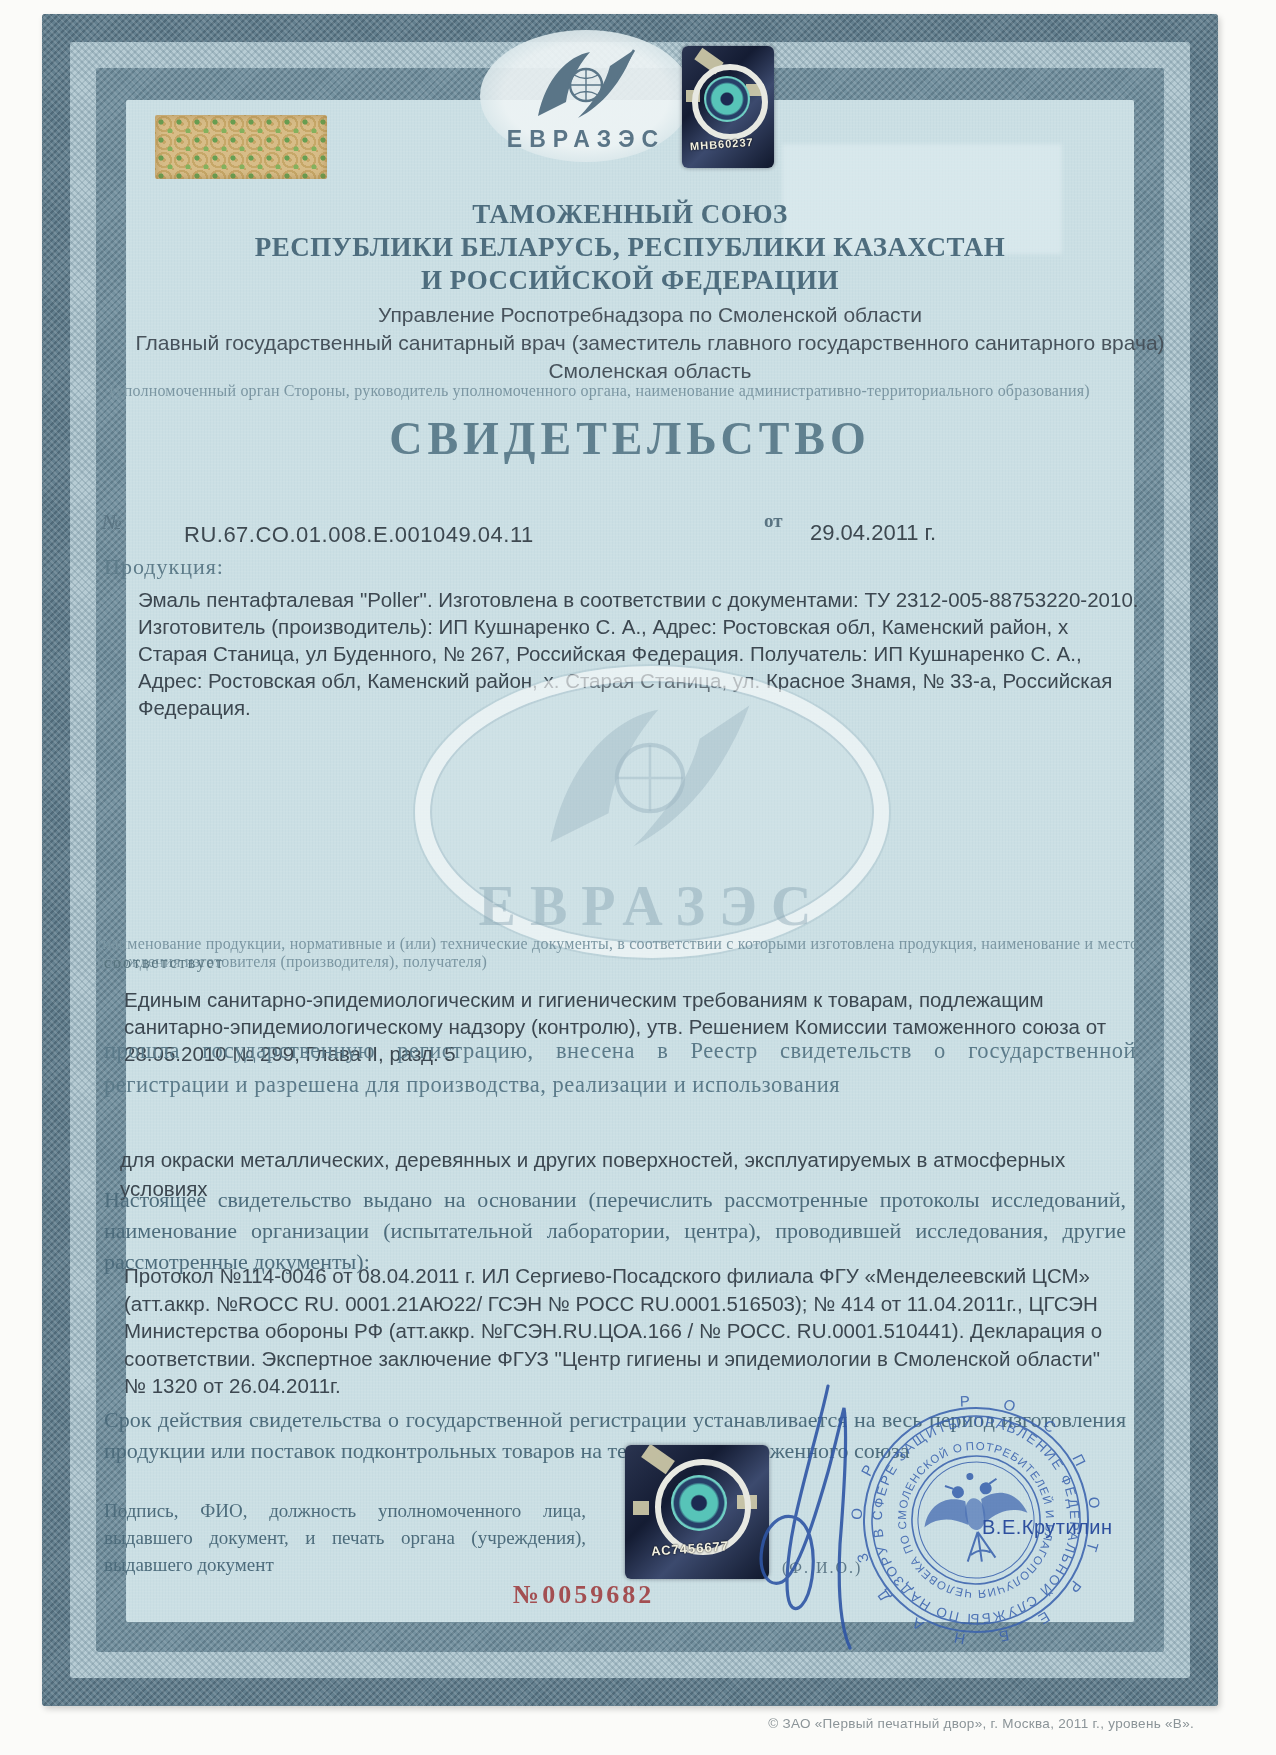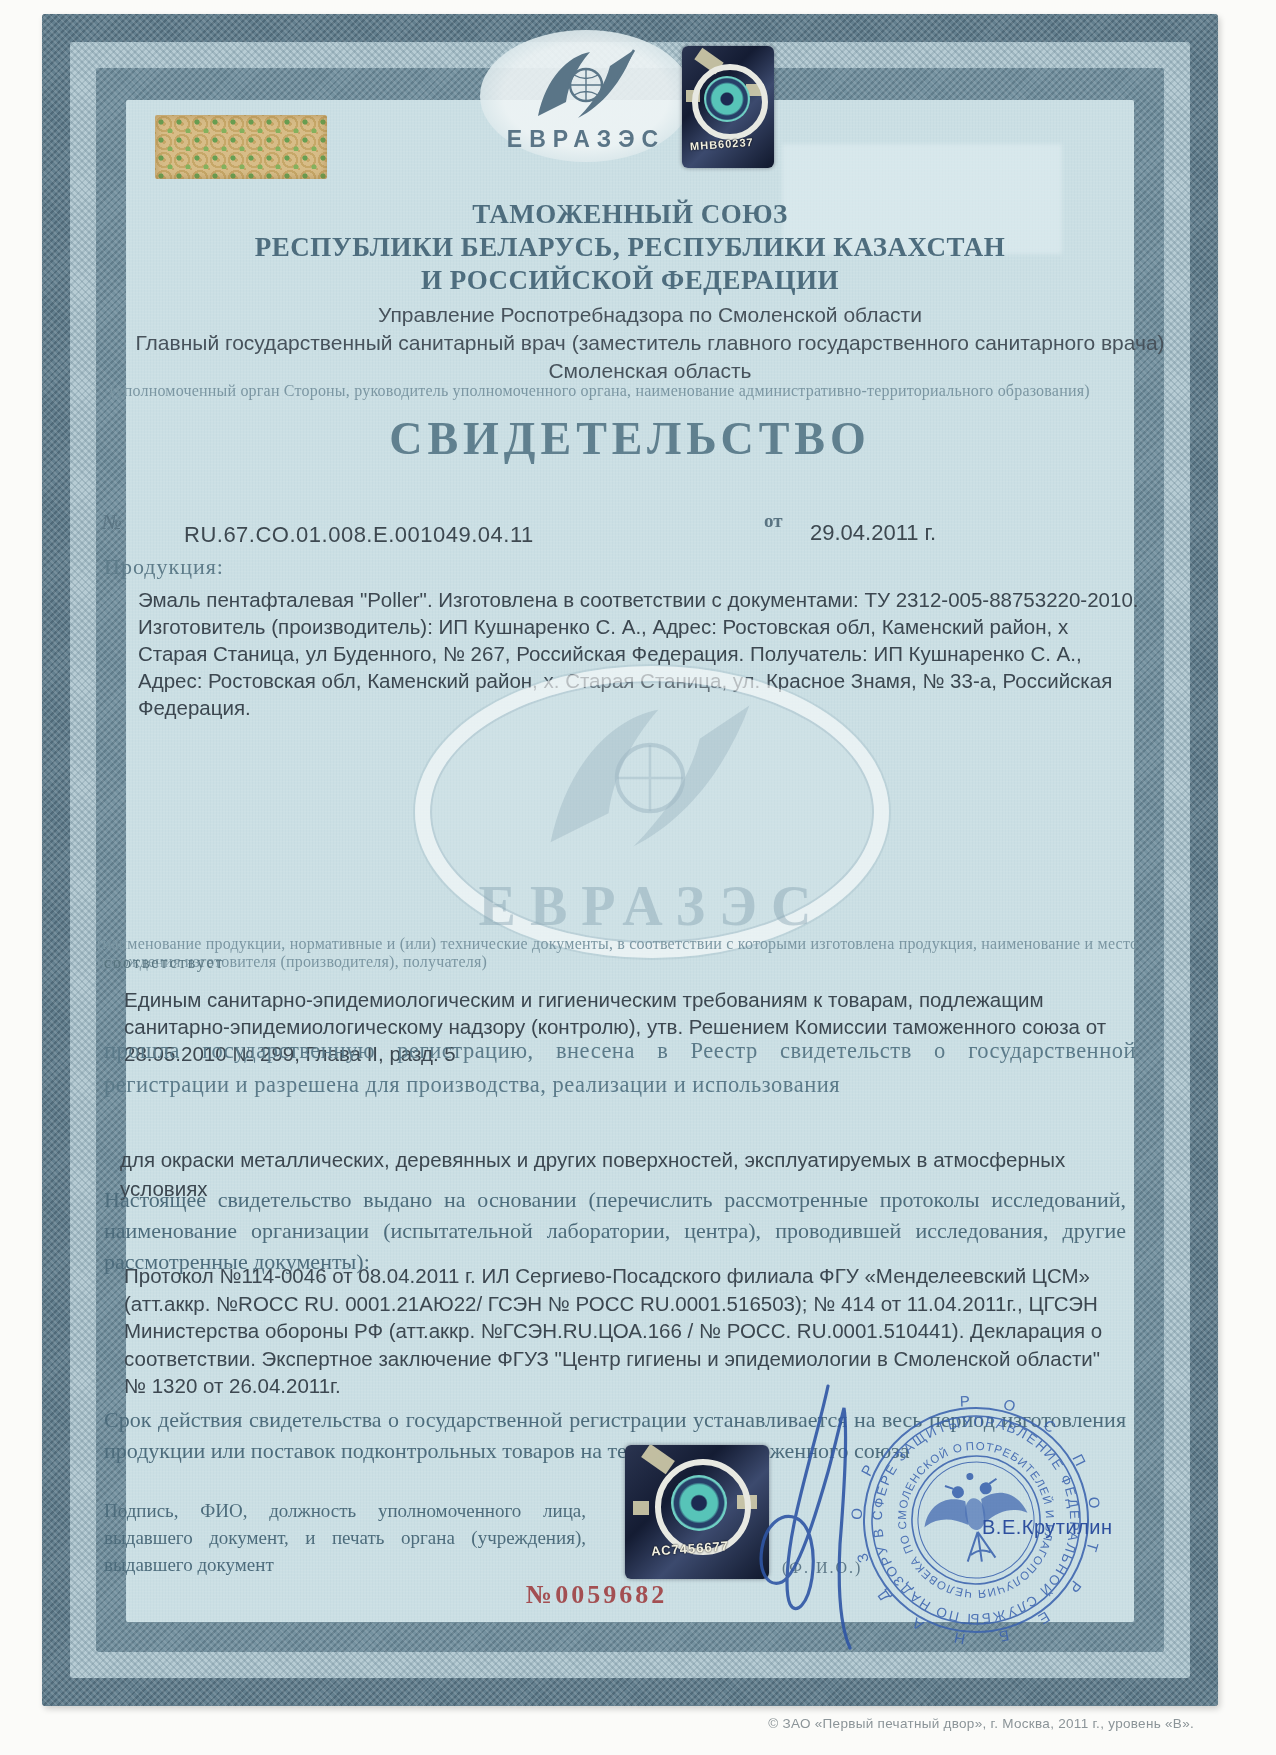--- a/index.html
+++ b/index.html
@@ -110,21 +110,21 @@
   .passed-reg{left:62px;top:1020px;width:1032px;color:#5b7a89;font-size:22.5px;line-height:34px;
     text-align:justify;letter-spacing:.5px;}
   .usage{left:58px;top:1131px;width:1020px;color:#3c4750;font-size:20.5px;line-height:29px;}
   .basis-intro{left:62px;top:1170px;width:1022px;color:#4d6c7c;font-size:22px;line-height:31px;
     text-align:justify;}
   .basis-docs{left:62px;top:1248px;width:992px;color:#3c4750;font-size:20.5px;line-height:27.5px;}
   .validity{left:62px;top:1390px;width:1022px;color:#4d6c7c;font-size:22px;line-height:31px;
     text-align:justify;}
   .sign-label{left:62px;top:1483px;width:482px;color:#4d6c7c;font-size:19px;line-height:27px;
     text-align:justify;}
-  .serial{left:484px;top:1566px;color:#a34f52;font-size:26px;letter-spacing:3px;font-weight:bold;}
+  .serial{left:471px;top:1566px;color:#a34f52;font-size:26px;letter-spacing:3px;font-weight:bold;}
   .fio-caption{left:740px;top:1545px;color:#5d7888;font-size:16px;letter-spacing:2px;}
   .sig-name{left:920px;top:1502px;color:#2d4f9e;font-size:20px;letter-spacing:.5px;z-index:6;}
 
   
   .watermark{left:373px;top:652px;width:474px;height:292px;pointer-events:none;}
   .watermark .ring{position:absolute;inset:0;border-radius:50%;
     border:15px solid rgba(255,255,255,.55);
     box-shadow:inset 0 0 0 2px rgba(130,160,175,.25), 0 0 0 2px rgba(130,160,175,.2);
     background:rgba(215,232,236,.25);}
   .watermark svg{position:absolute;left:90px;top:10px;opacity:.5;}

